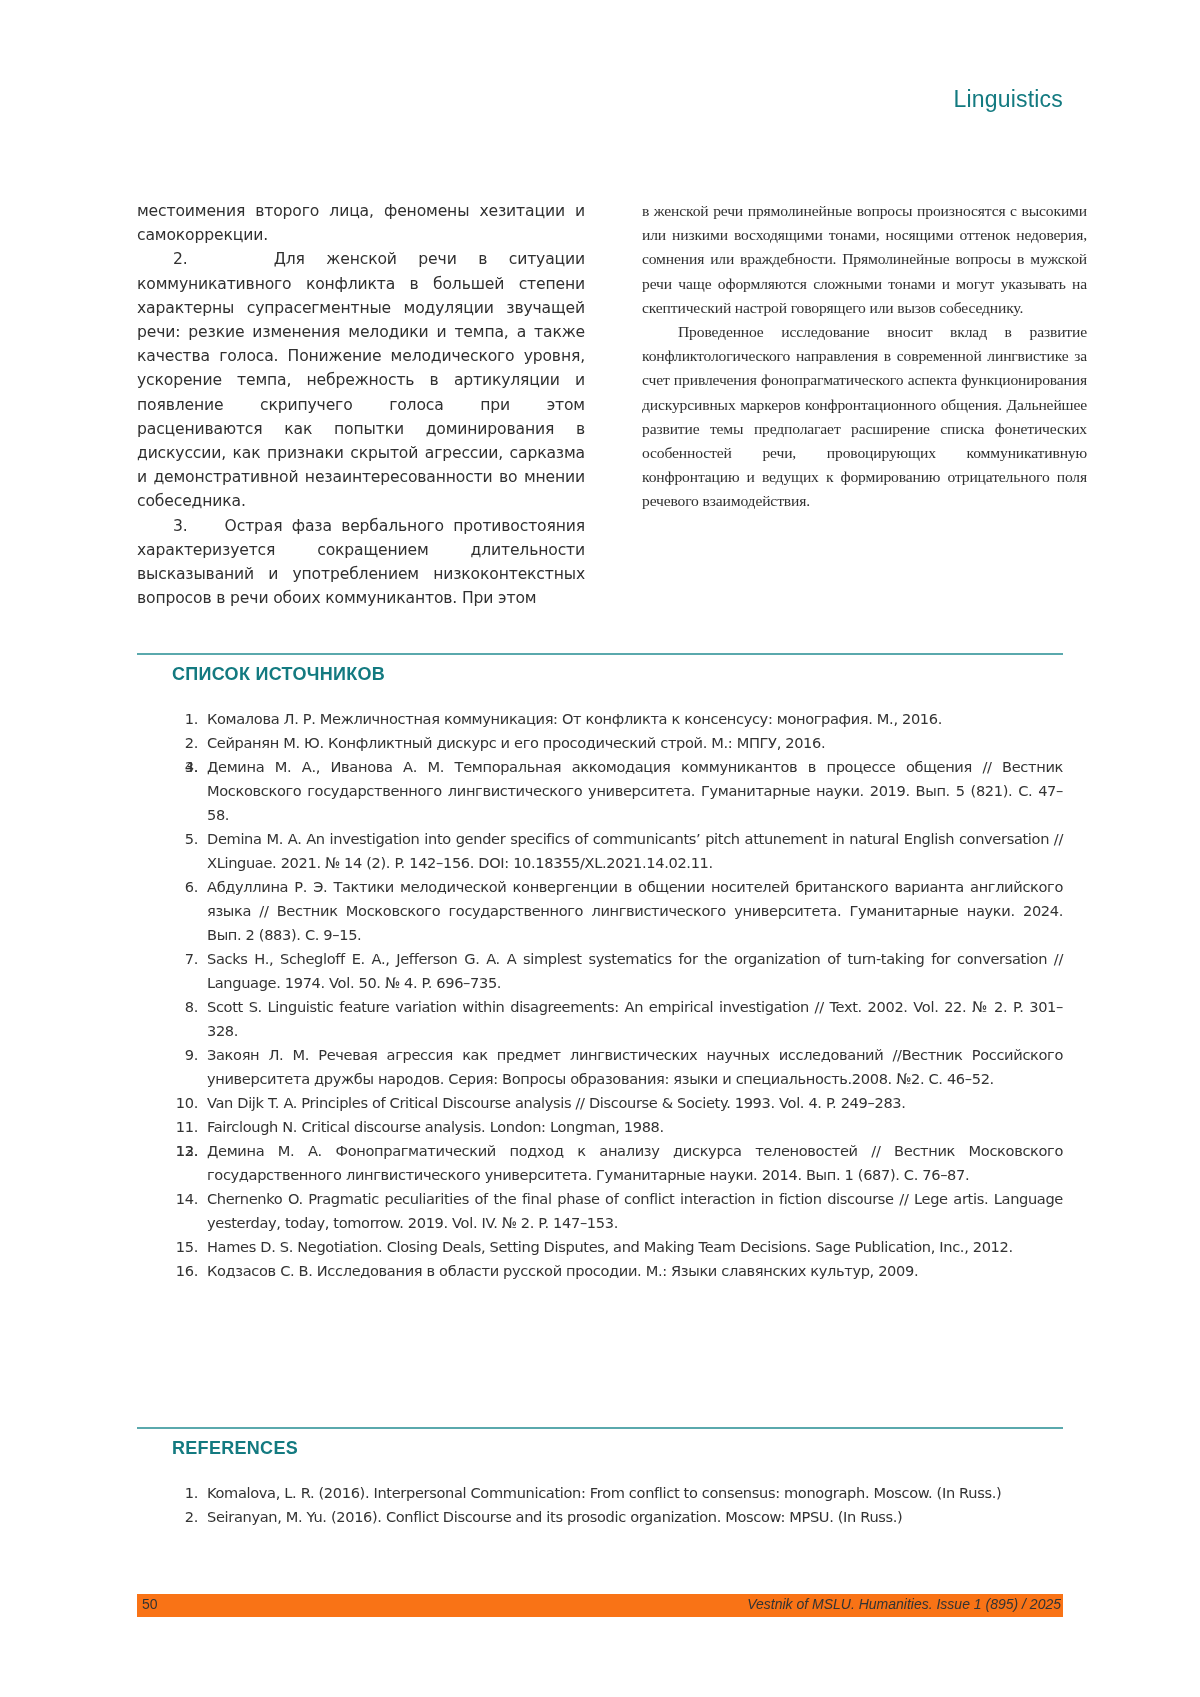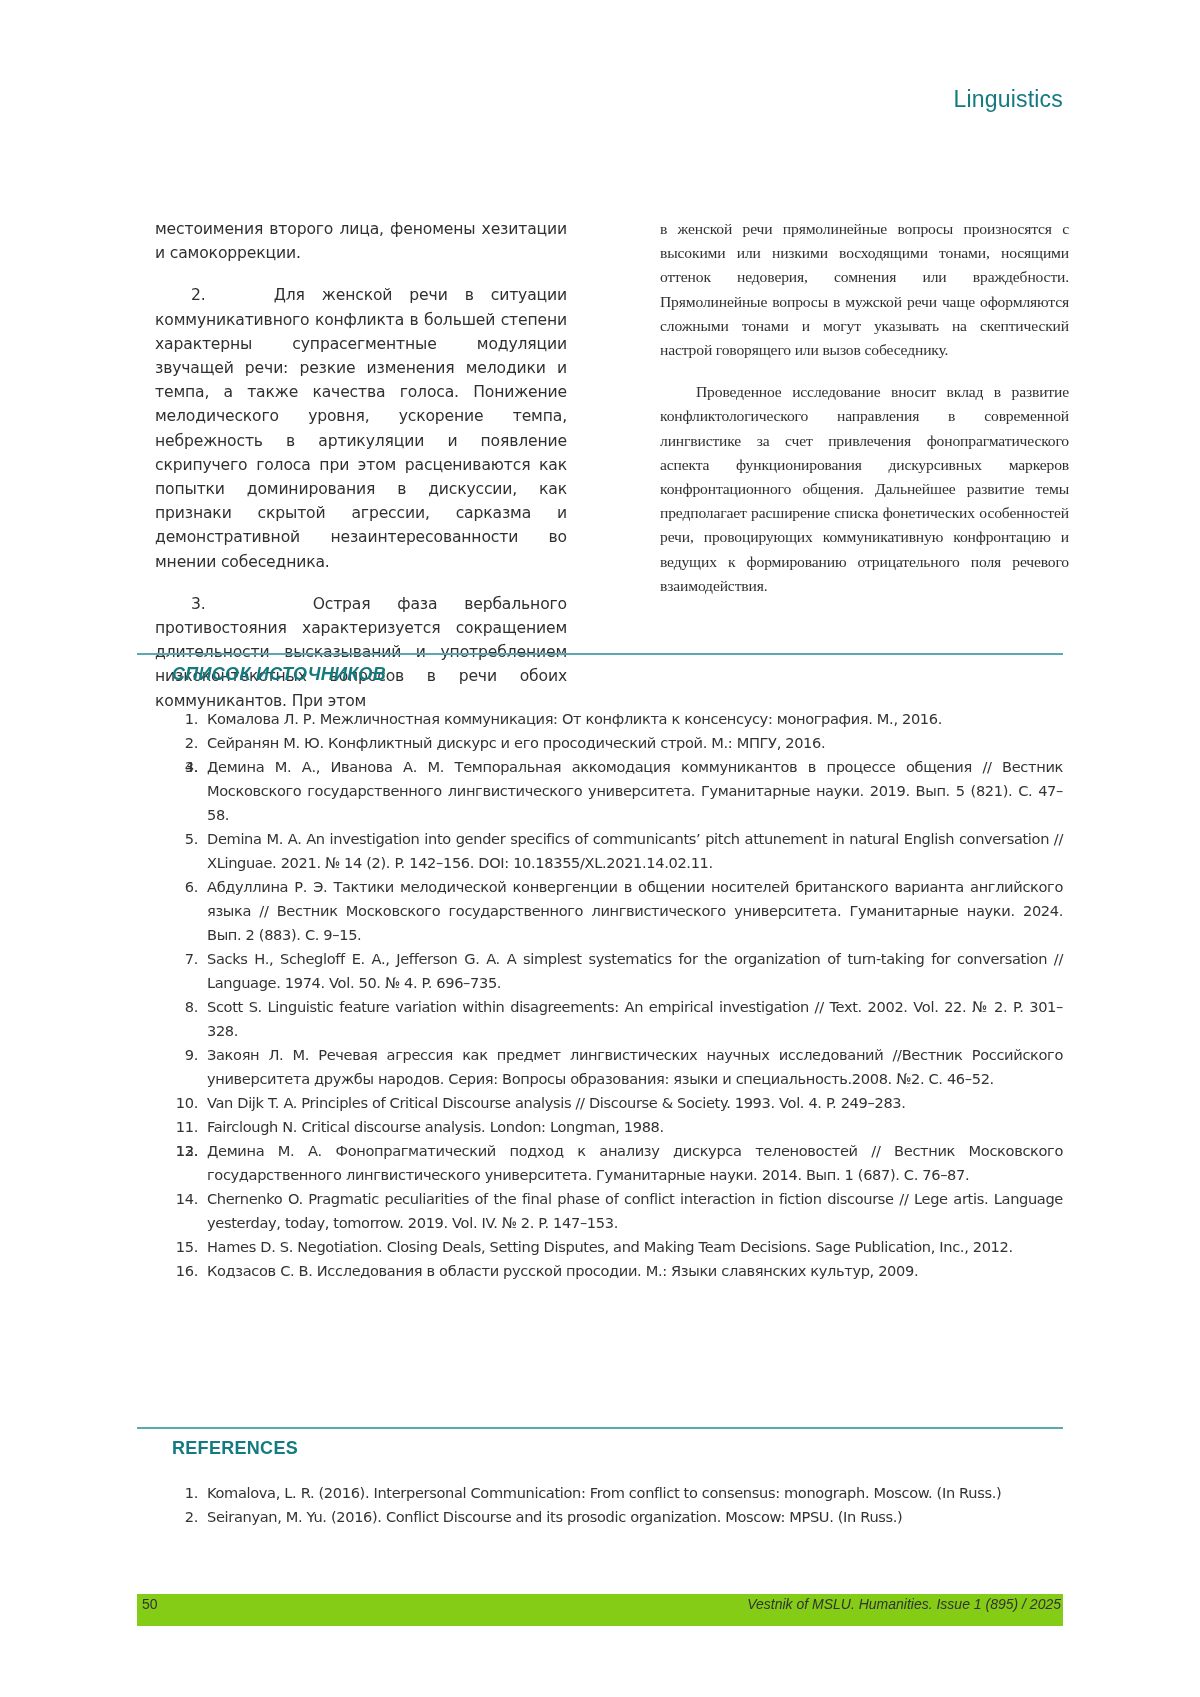--- a/index.html
+++ b/index.html
@@ -4,52 +4,52 @@
 <style>
   html, body { margin: 0; padding: 0; background: #ffffff; }
   body { width: 1200px; height: 1697px; position: relative; overflow: hidden;
          font-family: "DejaVu Sans", sans-serif; color: #2a2a2a; }
   .section-title { position: absolute; top: 86px; right: 137px;
          font-family: "Liberation Sans", sans-serif; font-size: 23px; color: #137a80; letter-spacing: 0.2px; }
   .col { position: absolute; top: 199px; width: 448px; font-size: 15.6px; line-height: 24.2px;
          text-align: justify; color: #303030; letter-spacing: -0.15px; }
   .col-left { left: 137px; }
   .col-right { left: 642px; width: 445px; font-family: Liberation Serif, serif; }
-  .col p { margin: 18px; }
+  .col p { margin: 0; }
   .indent { text-indent: 36px; }
   .rule { position: absolute; left: 137px; width: 926px; height: 2px; background: #5aa9ad; }
   .list-head { position: absolute; left: 172px; font-family: "Liberation Sans", sans-serif;
          font-weight: bold; font-size: 18px; color: #137a80; letter-spacing: 0.3px; }
   .refs { position: absolute; left: 172px; width: 891px; margin: 0; padding: 0; list-style: none;
          font-size: 14.6px; line-height: 24px; color: #333; letter-spacing: -0.35px; }
   .refs li { position: relative; padding-left: 35px; text-align: justify; }
   .refs .num { position: absolute; left: 0; width: 26px; text-align: right; }
-  .footer { position: absolute; left: 137px; top: 1594px; width: 926px; height: 32px;
-         background: #84cc16; font-family: "Liberation Sans", sans-serif; font-size: 14px; line-height: 21px; color: #333; }
+  .footer { position: absolute; left: 137px; top: 1594px; width: 926px; height: 23px;
+         background: #f97316; font-family: "Liberation Sans", sans-serif; font-size: 14px; line-height: 21px; color: #333; }
   .footer .page { position: absolute; left: 5px; }
   .footer .journal { position: absolute; right: 2px; font-style: italic; }
 </style>
 </head>
 <body>
 
 <div class="section-title">Linguistics</div>
 
 <div class="col col-left">
   <p>местоимения второго лица, феномены хезитации и самокоррекции.</p>
   <p class="indent">2.&nbsp;&nbsp;&nbsp;&nbsp;Для женской речи в ситуации коммуникативного конфликта в большей степени характерны супрасегментные модуляции звучащей речи: резкие изменения мелодики и темпа, а также качества голоса. Понижение мелодического уровня, ускорение темпа, небрежность в артикуляции и появление скрипучего голоса при этом расцениваются как попытки доминирования в дискуссии, как признаки скрытой агрессии, сарказма и демонстративной незаинтересованности во мнении собеседника.</p>
   <p class="indent">3.&nbsp;&nbsp;&nbsp;&nbsp;Острая фаза вербального противостояния характеризуется сокращением длительности высказываний и употреблением низкоконтекстных вопросов в речи обоих коммуникантов. При этом</p>
 </div>
 
 <div class="col col-right">
   <p>в женской речи прямолинейные вопросы произносятся с высокими или низкими восходящими тонами, носящими оттенок недоверия, сомнения или враждебности. Прямолинейные вопросы в мужской речи чаще оформляются сложными тонами и могут указывать на скептический настрой говорящего или вызов собеседнику.</p>
   <p class="indent">Проведенное исследование вносит вклад в развитие конфликтологического направления в современной лингвистике за счет привлечения фонопрагматического аспекта функционирования дискурсивных маркеров конфронтационного общения. Дальнейшее развитие темы предполагает расширение списка фонетических особенностей речи, провоцирующих коммуникативную конфронтацию и ведущих к формированию отрицательного поля речевого взаимодействия.</p>
 </div>
 
 <div class="rule" style="top:653px;"></div>
-<div class="list-head" style="top:664px;font-style:italic;">СПИСОК ИСТОЧНИКОВ</div>
+<div class="list-head" style="top:664px;">СПИСОК ИСТОЧНИКОВ</div>
 
 <ol class="refs" id="sources-list" style="top:707px;">
     <li><span class="num">1.</span><span>Комалова Л. Р. Межличностная коммуникация: От конфликта к консенсусу: монография. М., 2016.</span></li>
     <li><span class="num">2.</span><span>Сейранян М. Ю. Конфликтный дискурс и его просодический строй. М.: МПГУ, 2016.</span></li>
     <li><span class="num">3.</span></li>
     <li><span class="num">4.</span><span>Демина М. А., Иванова А. М. Темпоральная аккомодация коммуникантов в процессе общения // Вестник Московского государственного лингвистического университета. Гуманитарные науки. 2019. Вып. 5 (821). С. 47–58.</span></li>
     <li><span class="num">5.</span><span>Demina M. A. An investigation into gender specifics of communicants’ pitch attunement in natural English conversation // XLinguae. 2021. № 14 (2). P. 142–156. DOI: 10.18355/XL.2021.14.02.11.</span></li>
     <li><span class="num">6.</span><span>Абдуллина Р. Э. Тактики мелодической конвергенции в общении носителей британского варианта английского языка // Вестник Московского государственного лингвистического университета. Гуманитарные науки. 2024. Вып. 2 (883). С. 9–15.</span></li>
     <li><span class="num">7.</span><span>Sacks H., Schegloff E. A., Jefferson G. A. A simplest systematics for the organization of turn-taking for conversation // Language. 1974. Vol. 50. № 4. P. 696–735.</span></li>
     <li><span class="num">8.</span><span>Scott S. Linguistic feature variation within disagreements: An empirical investigation // Text. 2002. Vol. 22. № 2. P. 301–328.</span></li>

